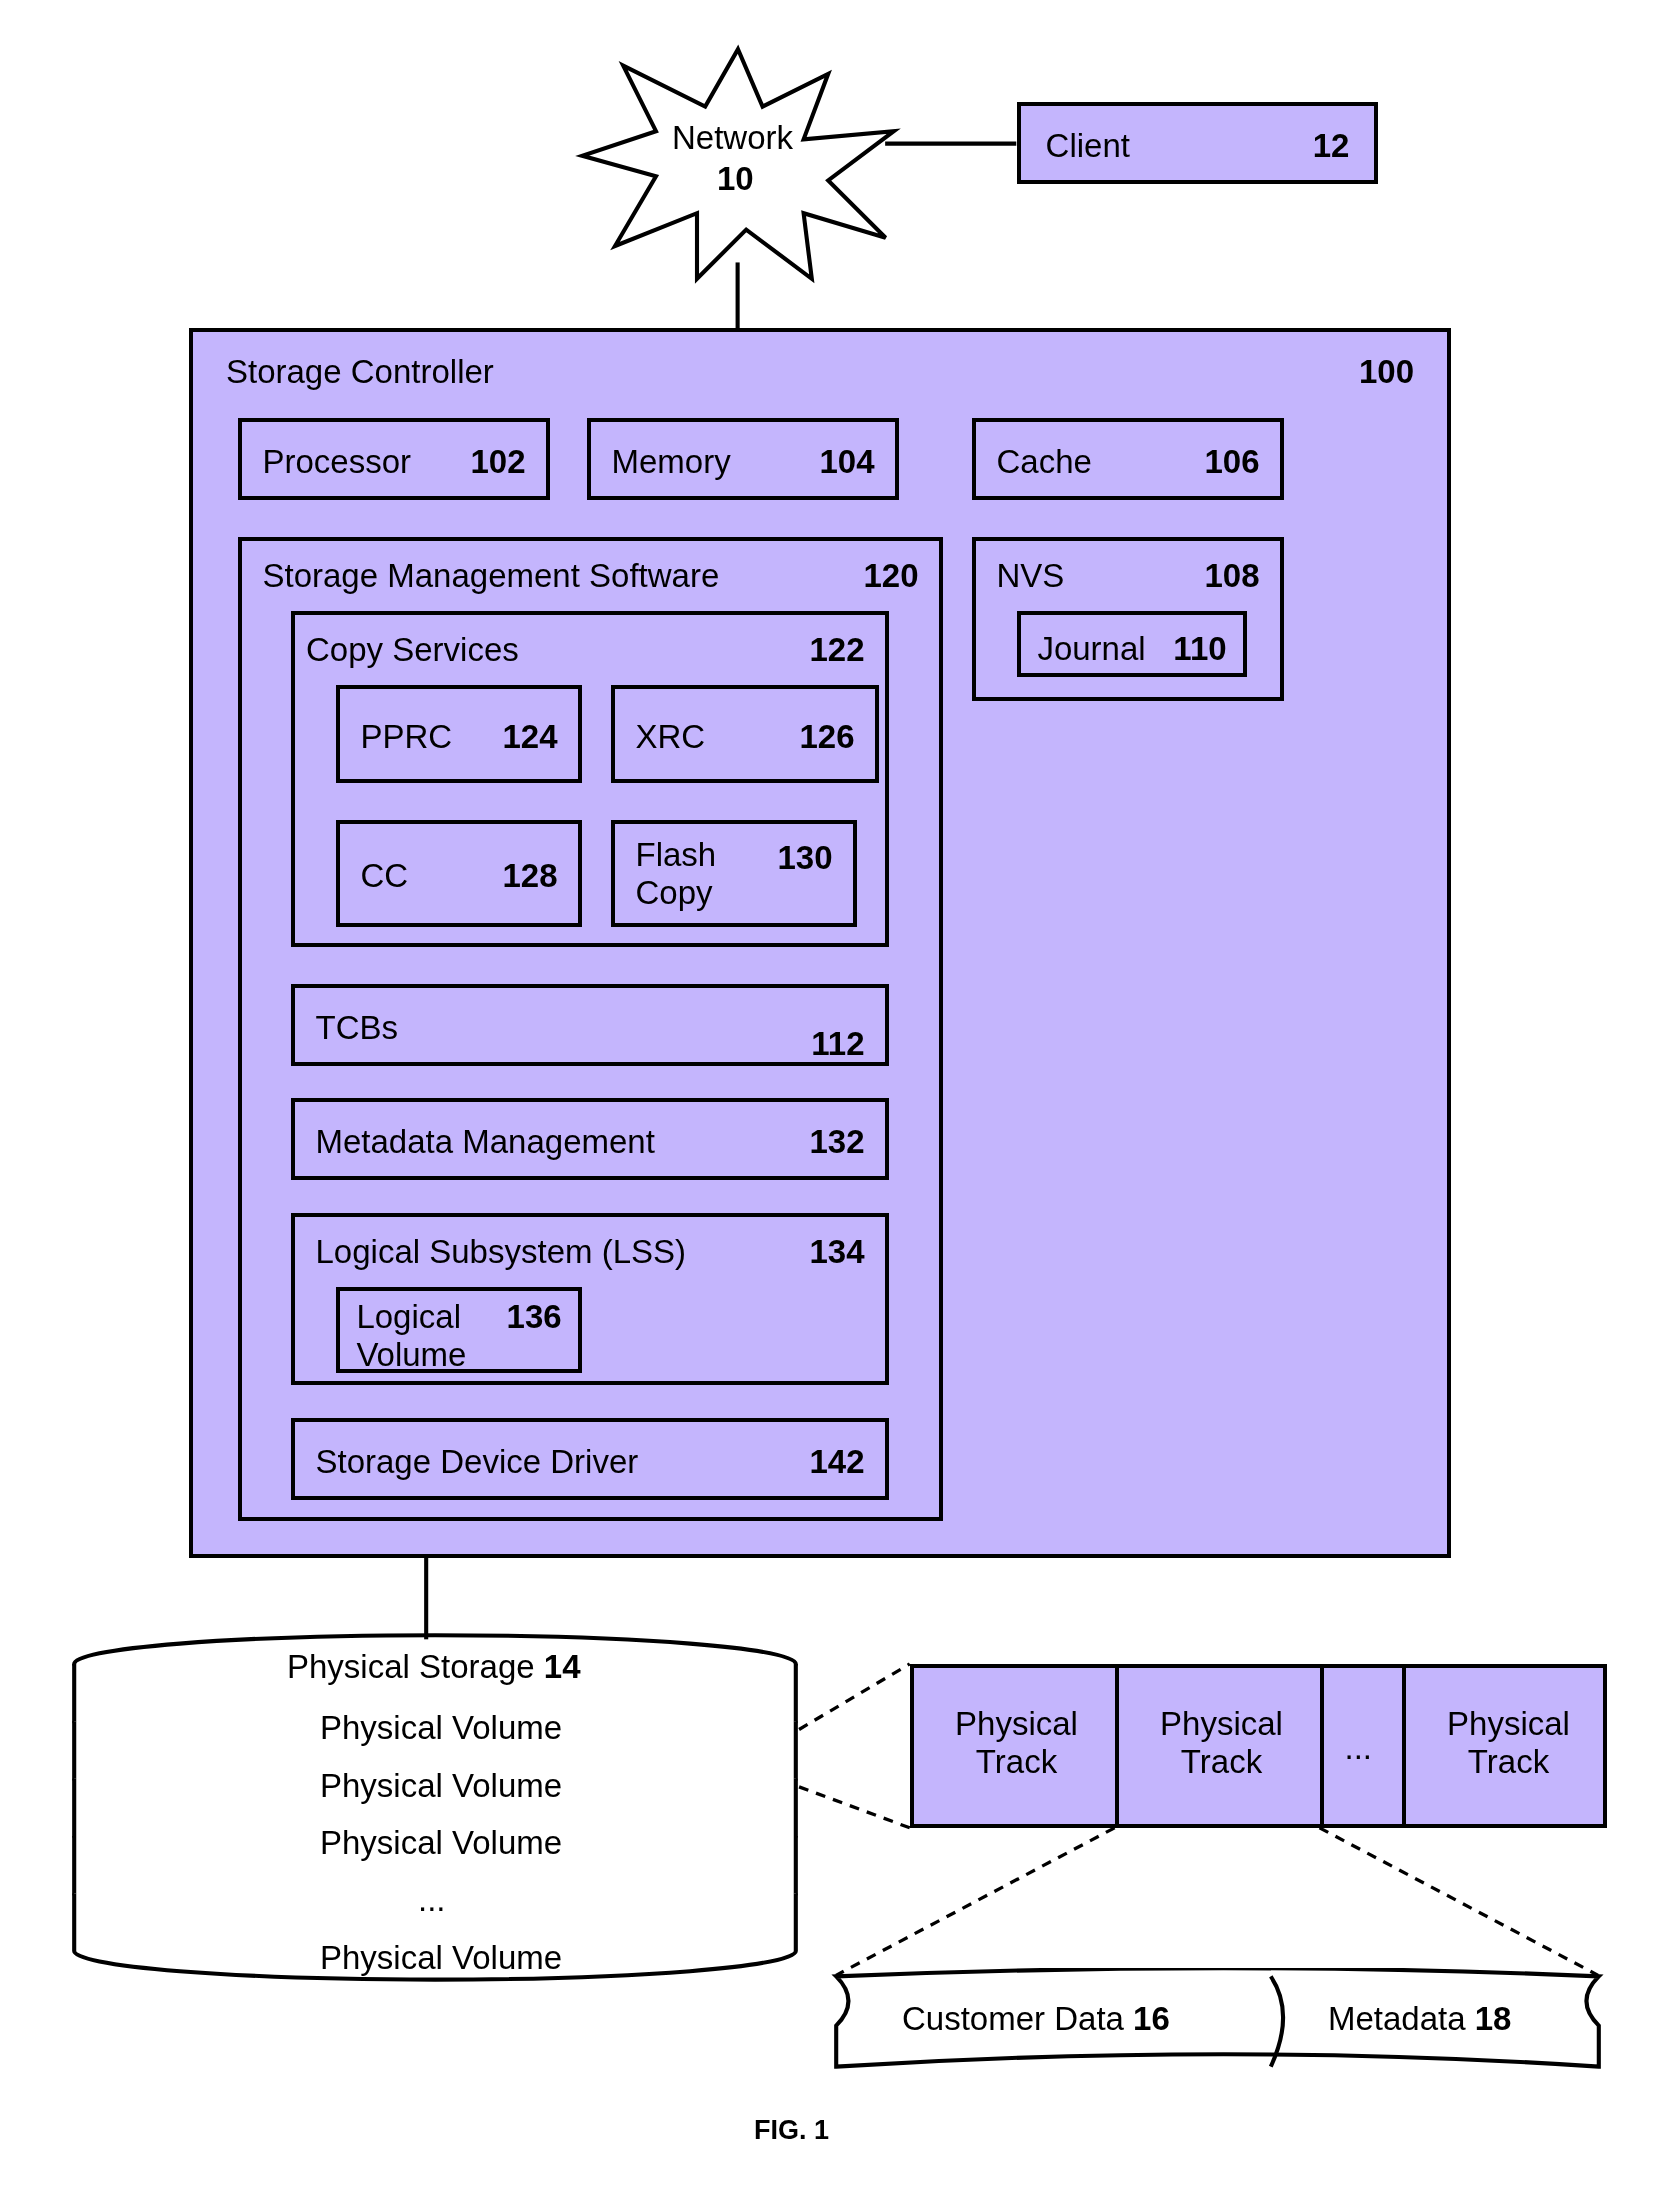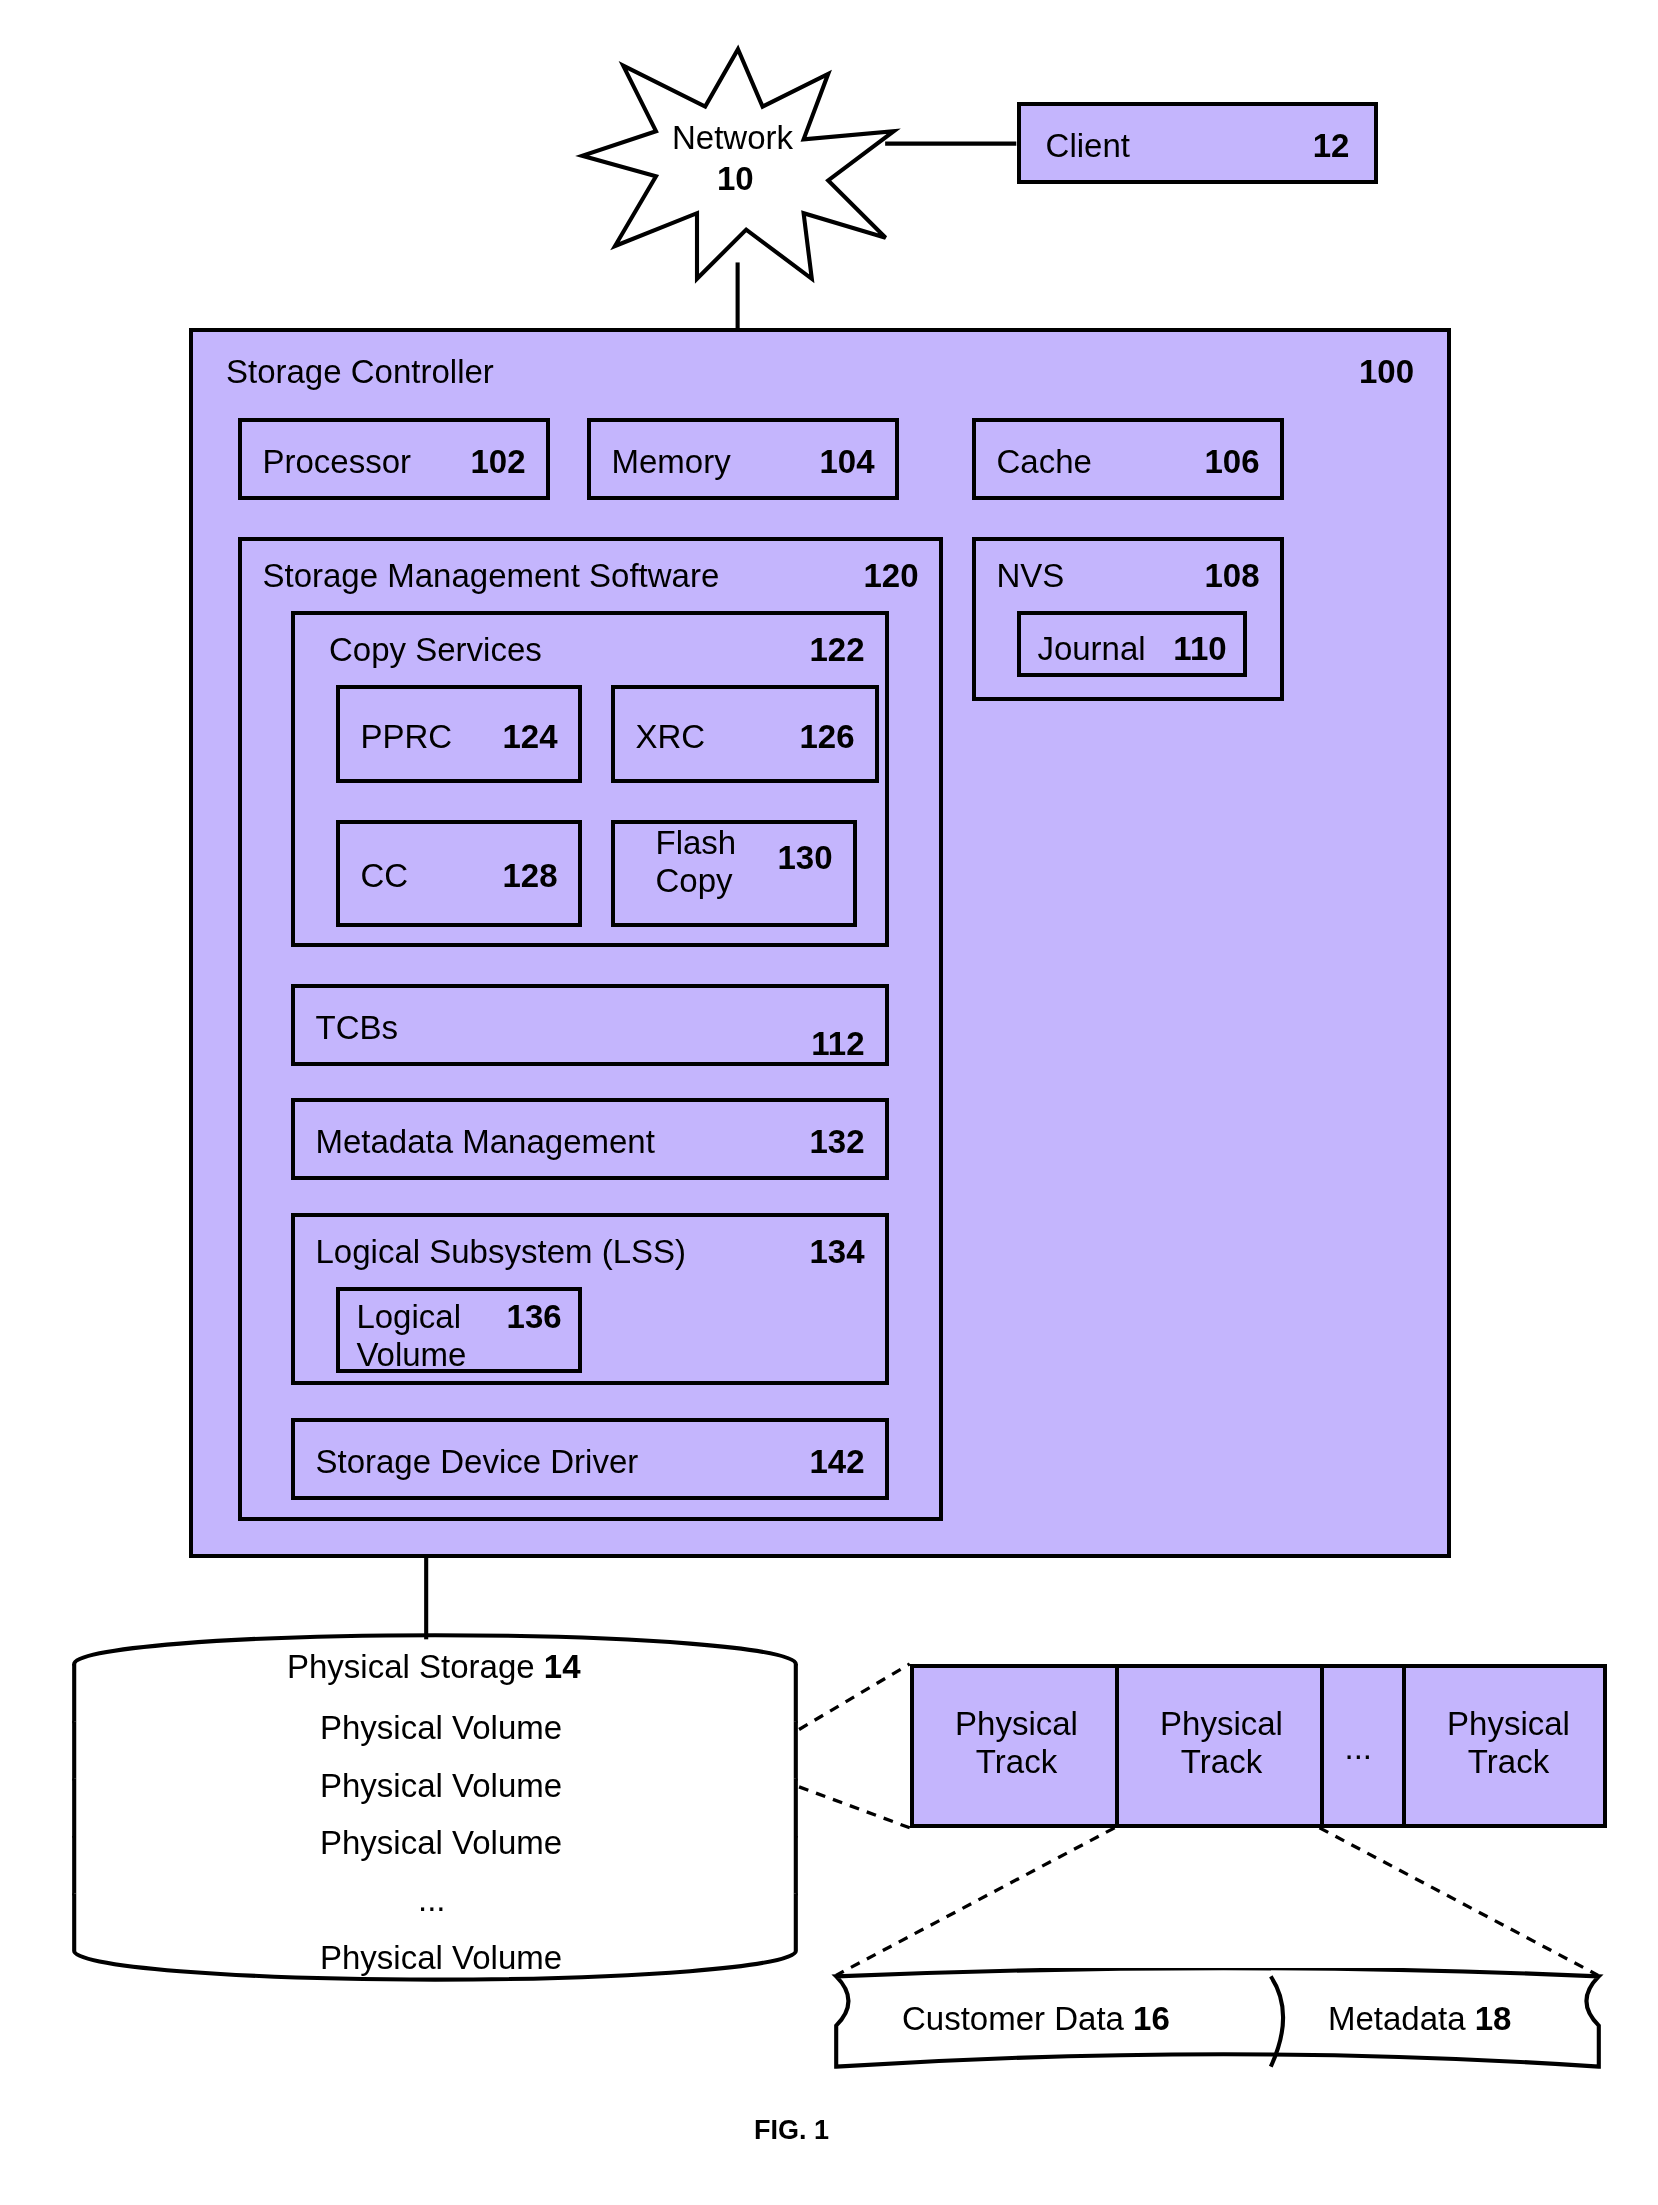--- a/index.html
+++ b/index.html
@@ -81,40 +81,40 @@
       <div class="label" style="left:16.4px;top:14.8px;">Journal</div>
       <div class="num" style="right:16.4px;top:14.8px;">110</div>
     </div>
   </div>
 
   <div class="box" style="left:45px;top:205px;width:705px;height:984px;">
     <div class="label" style="left:20.5px;top:16.4px;">Storage Management Software</div>
     <div class="num" style="right:20.5px;top:16.4px;">120</div>
 
     <div class="box" style="left:49px;top:70px;width:598px;height:336px;">
-      <div class="label" style="left:34px;top:16.4px;">Copy Services</div>
+      <div class="label" style="left:11px;top:16.4px;">Copy Services</div>
       <div class="num" style="right:20.5px;top:16.4px;">122</div>
 
       <div class="box" style="left:41px;top:70px;width:246px;height:98px;">
         <div class="label" style="left:20.5px;top:29px;">PPRC</div>
         <div class="num" style="right:20.5px;top:29px;">124</div>
       </div>
 
       <div class="box" style="left:316px;top:70px;width:268px;height:98px;">
         <div class="label" style="left:20.5px;top:29px;">XRC</div>
         <div class="num" style="right:20.5px;top:29px;">126</div>
       </div>
 
       <div class="box" style="left:41px;top:205px;width:246px;height:107px;">
         <div class="label" style="left:20.5px;top:33px;">CC</div>
         <div class="num" style="right:20.5px;top:33px;">128</div>
       </div>
 
       <div class="box" style="left:316px;top:205px;width:246px;height:107px;">
-        <div class="label" style="left:20.5px;top:0;width:90px;margin-left:20px;">Flash Copy</div>
+        <div class="label" style="left:20.5px;top:12px;width:90px;">Flash Copy</div>
         <div class="num" style="right:20.5px;top:14.8px;">130</div>
       </div>
     </div>
 
     <div class="box" style="left:49px;top:443px;width:598px;height:82px;">
       <div class="label" style="left:20.5px;top:20.5px;">TCBs</div>
       <div class="num" style="right:20.5px;top:20.5px;margin-top:16px;">112</div>
     </div>
 
     <div class="box" style="left:49px;top:557px;width:598px;height:82px;">

